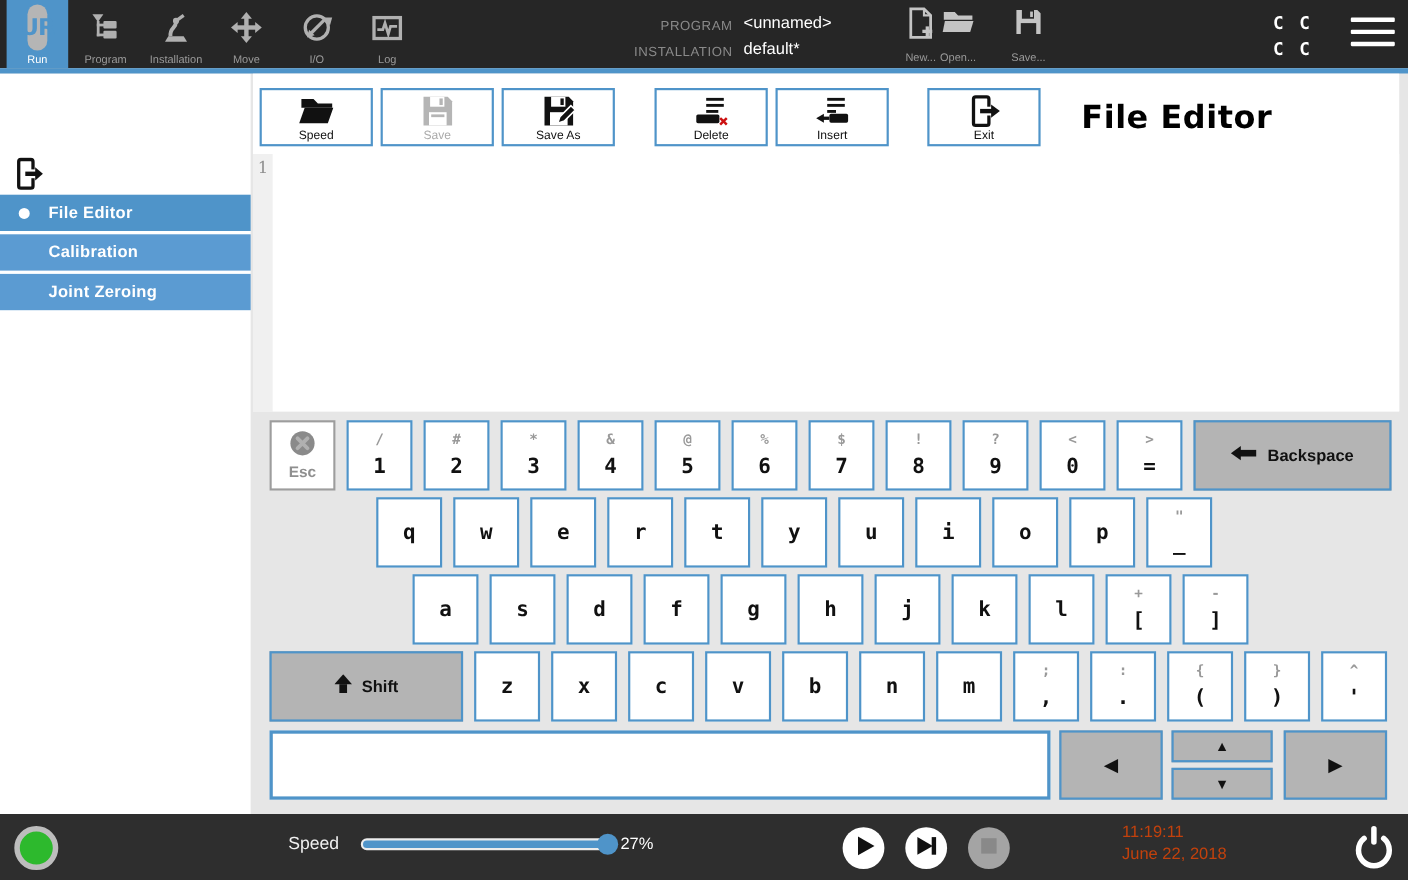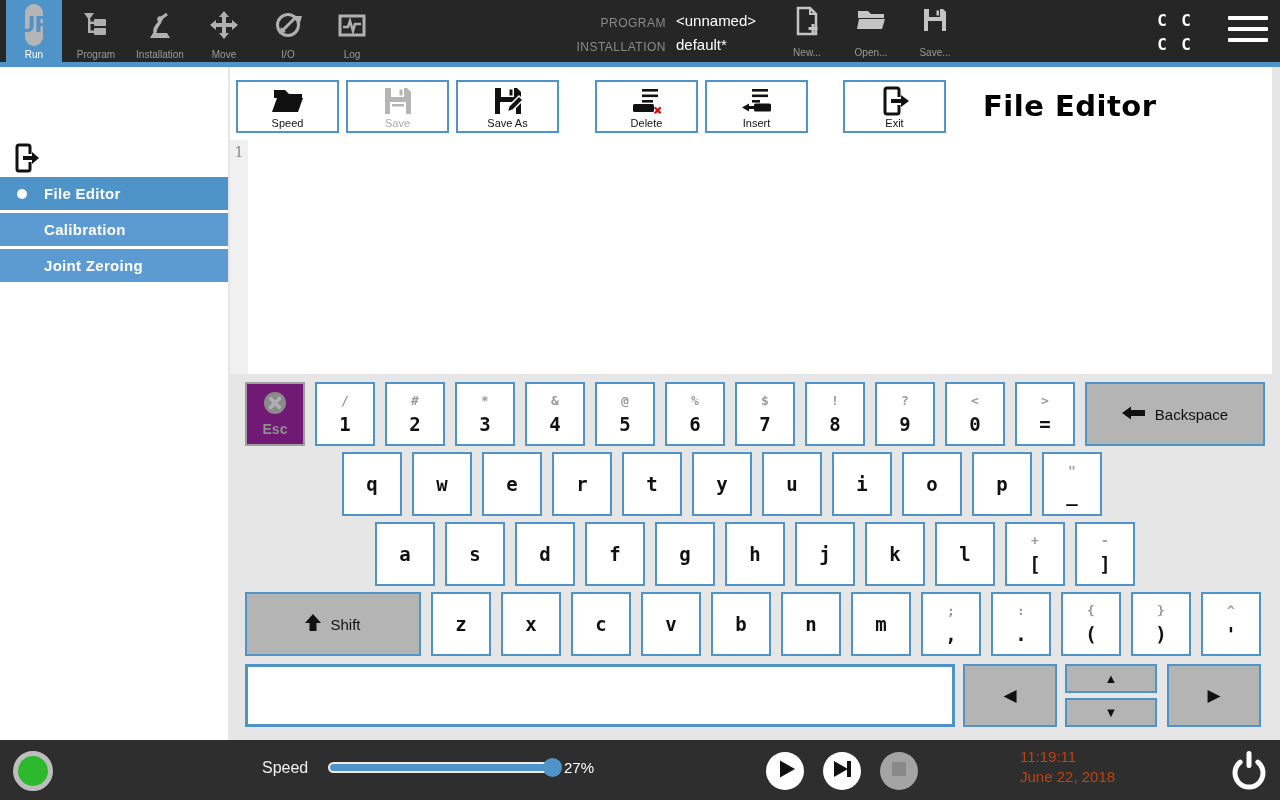--- a/index.html
+++ b/index.html
@@ -65,22 +65,22 @@
   #row3{left:375px;top:522px}
   #row4{left:245px;top:592px}
   .key{width:60px;height:64px;background:#fff;border:2px solid #4f94c9;box-sizing:border-box;
        display:flex;flex-direction:column;align-items:center;justify-content:center;
        font-family:"DejaVu Sans Mono",monospace;font-weight:bold;color:#111;cursor:pointer}
   .kmain{font-size:19px;line-height:20px}
   .kshift{font-size:13px;line-height:13px;color:#999}
   .dual .kmain{margin-top:7px}
   .gkey{background:#b4b4b4;border:2px solid #4f94c9;box-sizing:border-box;height:64px;
         display:flex;align-items:center;justify-content:center;gap:9px;color:#111;
-        font-weight:normal;font-size:15px;cursor:pointer}
-  .esc{width:60px;height:64px;background:#701a75;border:2px solid #9d9d9d;box-sizing:border-box;
+        font-weight:bold;font-size:15px;cursor:pointer}
+  .esc{width:60px;height:64px;background:#ffffff;border:2px solid #9d9d9d;box-sizing:border-box;
        display:flex;flex-direction:column;align-items:center;justify-content:center;gap:3px;
        color:#8f8f8f;font-weight:bold;font-size:14px}
   .backspace{width:180px}
   .enter{width:152px}
   .shiftkey{width:176px}
   .kb-input{position:absolute;left:245px;top:664px;width:710px;height:63px;background:#fff;
             border:3px solid #4f94c9;box-sizing:border-box;font-size:18px;padding:0 8px;outline:none;
             font-family:"DejaVu Sans Mono",monospace}
   .arrow-btn{position:absolute;background:#b4b4b4;border:2px solid #4f94c9;box-sizing:border-box;
              display:flex;align-items:center;justify-content:center;color:#111;cursor:pointer}
@@ -180,21 +180,21 @@
     <div class="pi-row">
       <span class="pi-label">PROGRAM</span>
       <span class="pi-value">&lt;unnamed&gt;</span>
     </div>
     <div class="pi-row">
       <span class="pi-label">INSTALLATION</span>
       <span class="pi-value">default*</span>
     </div>
   </div>
 
-  <div class="fact" style="left:778px">
+  <div class="fact" style="left:808px">
     <span>
       <svg width="26" height="30" viewBox="0 0 26 30" fill="none" stroke="#c4c4c4">
         <path d="M4 2 h12 l6 6 v20 h-18 z" stroke-width="2.5"></path>
         <path d="M16 2 v6 h6" stroke-width="2"></path>
         <rect x="14.5" y="21" width="9" height="3" fill="#c4c4c4" stroke="none"></rect>
         <rect x="17.5" y="18" width="3" height="9" fill="#c4c4c4" stroke="none"></rect>
       </svg>
     </span>
     <span class="flabel">New...</span>
   </div>

